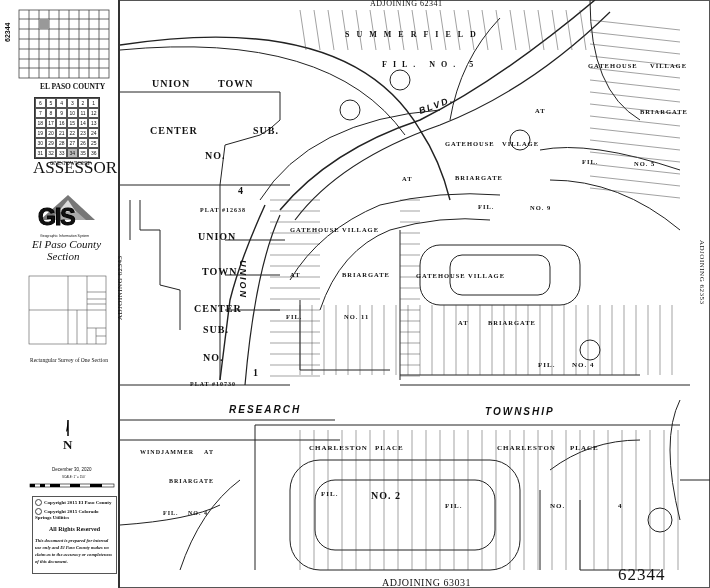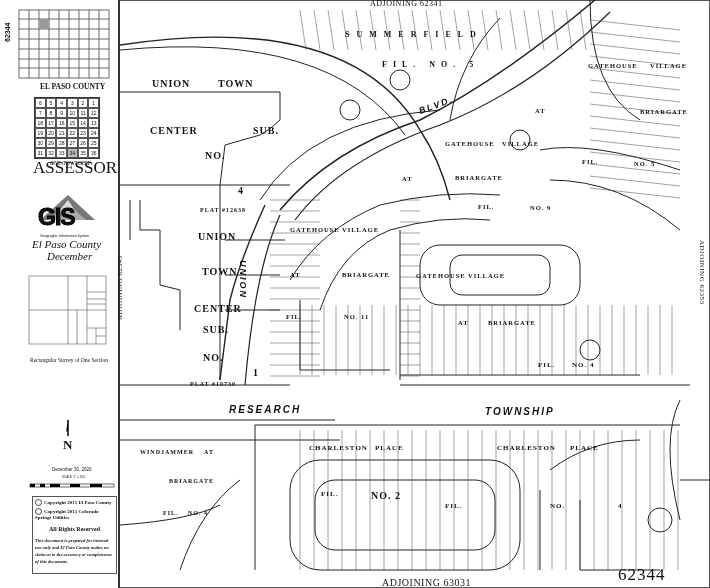--- a/index.html
+++ b/index.html
@@ -93,21 +93,21 @@
   <div class="abs serif" style="left:33px;top:158px;font-size:17px;text-align:right;">ASSESSOR</div>
 
   <svg width="118" height="70" style="top:190px">
     <polygon points="40,30 68,5 95,30" fill="#777"></polygon>
     <polygon points="48,30 68,14 86,30" fill="#aaa"></polygon>
     <polygon points="58,22 68,10 76,22" fill="#ddd"></polygon>
   </svg>
   <div class="abs sans" style="left:38px;top:204px;font-size:23px;font-weight:900;letter-spacing:-1px;-webkit-text-stroke:1px #000;">GIS</div>
   <div class="abs sans" style="left:40px;top:234px;font-size:3.5px;">Geographic Information System</div>
   <div class="abs serif" style="left:32px;top:238px;font-size:11px;font-style:italic;">El Paso County</div>
-  <div class="abs serif" style="left:47px;top:250px;font-size:11px;font-style:italic;">December</div>
+  <div class="abs serif" style="left:47px;top:250px;font-size:11px;font-style:italic;">Section</div>
 
   <svg width="118" height="40" style="top:272px;height:80px">
     <g stroke="#555" stroke-width="0.6" fill="none">
       <rect x="29" y="4" width="77" height="68"></rect>
       <line x1="29" y1="38" x2="106" y2="38"></line>
       <line x1="68" y1="4" x2="68" y2="72"></line>
       <line x1="87" y1="4" x2="87" y2="72"></line>
       <line x1="77" y1="38" x2="77" y2="72"></line>
       <line x1="87" y1="20" x2="106" y2="20"></line>
         <line x1="87" y1="27" x2="106" y2="27"></line>

